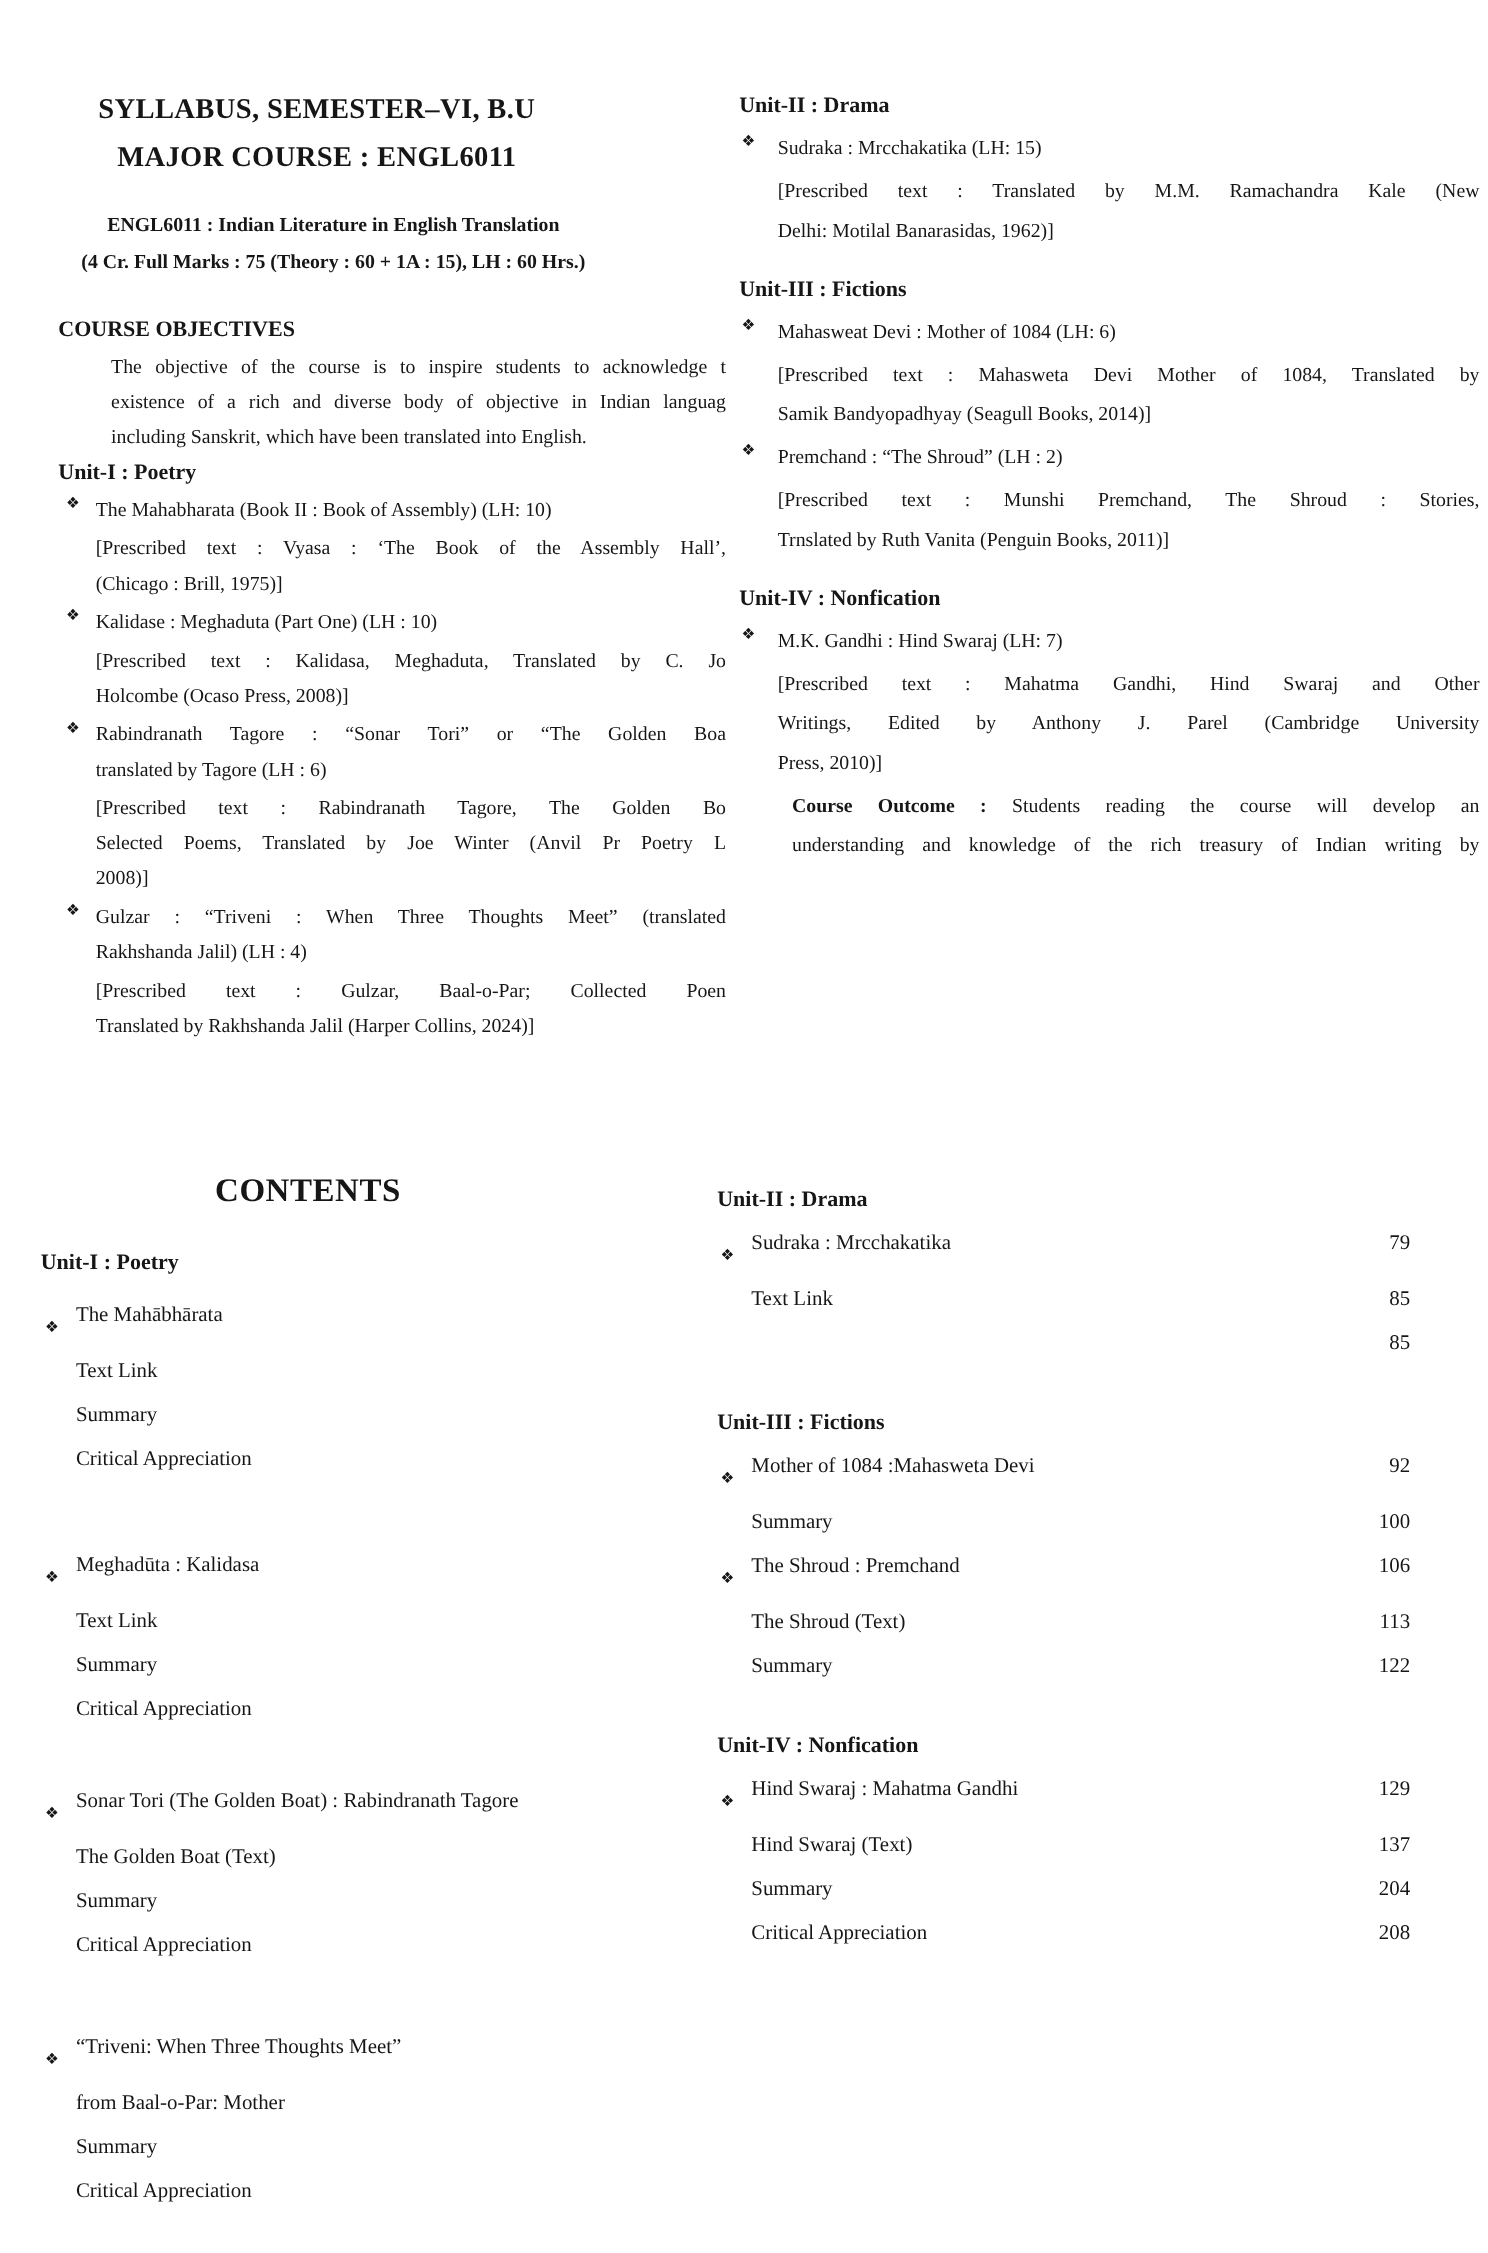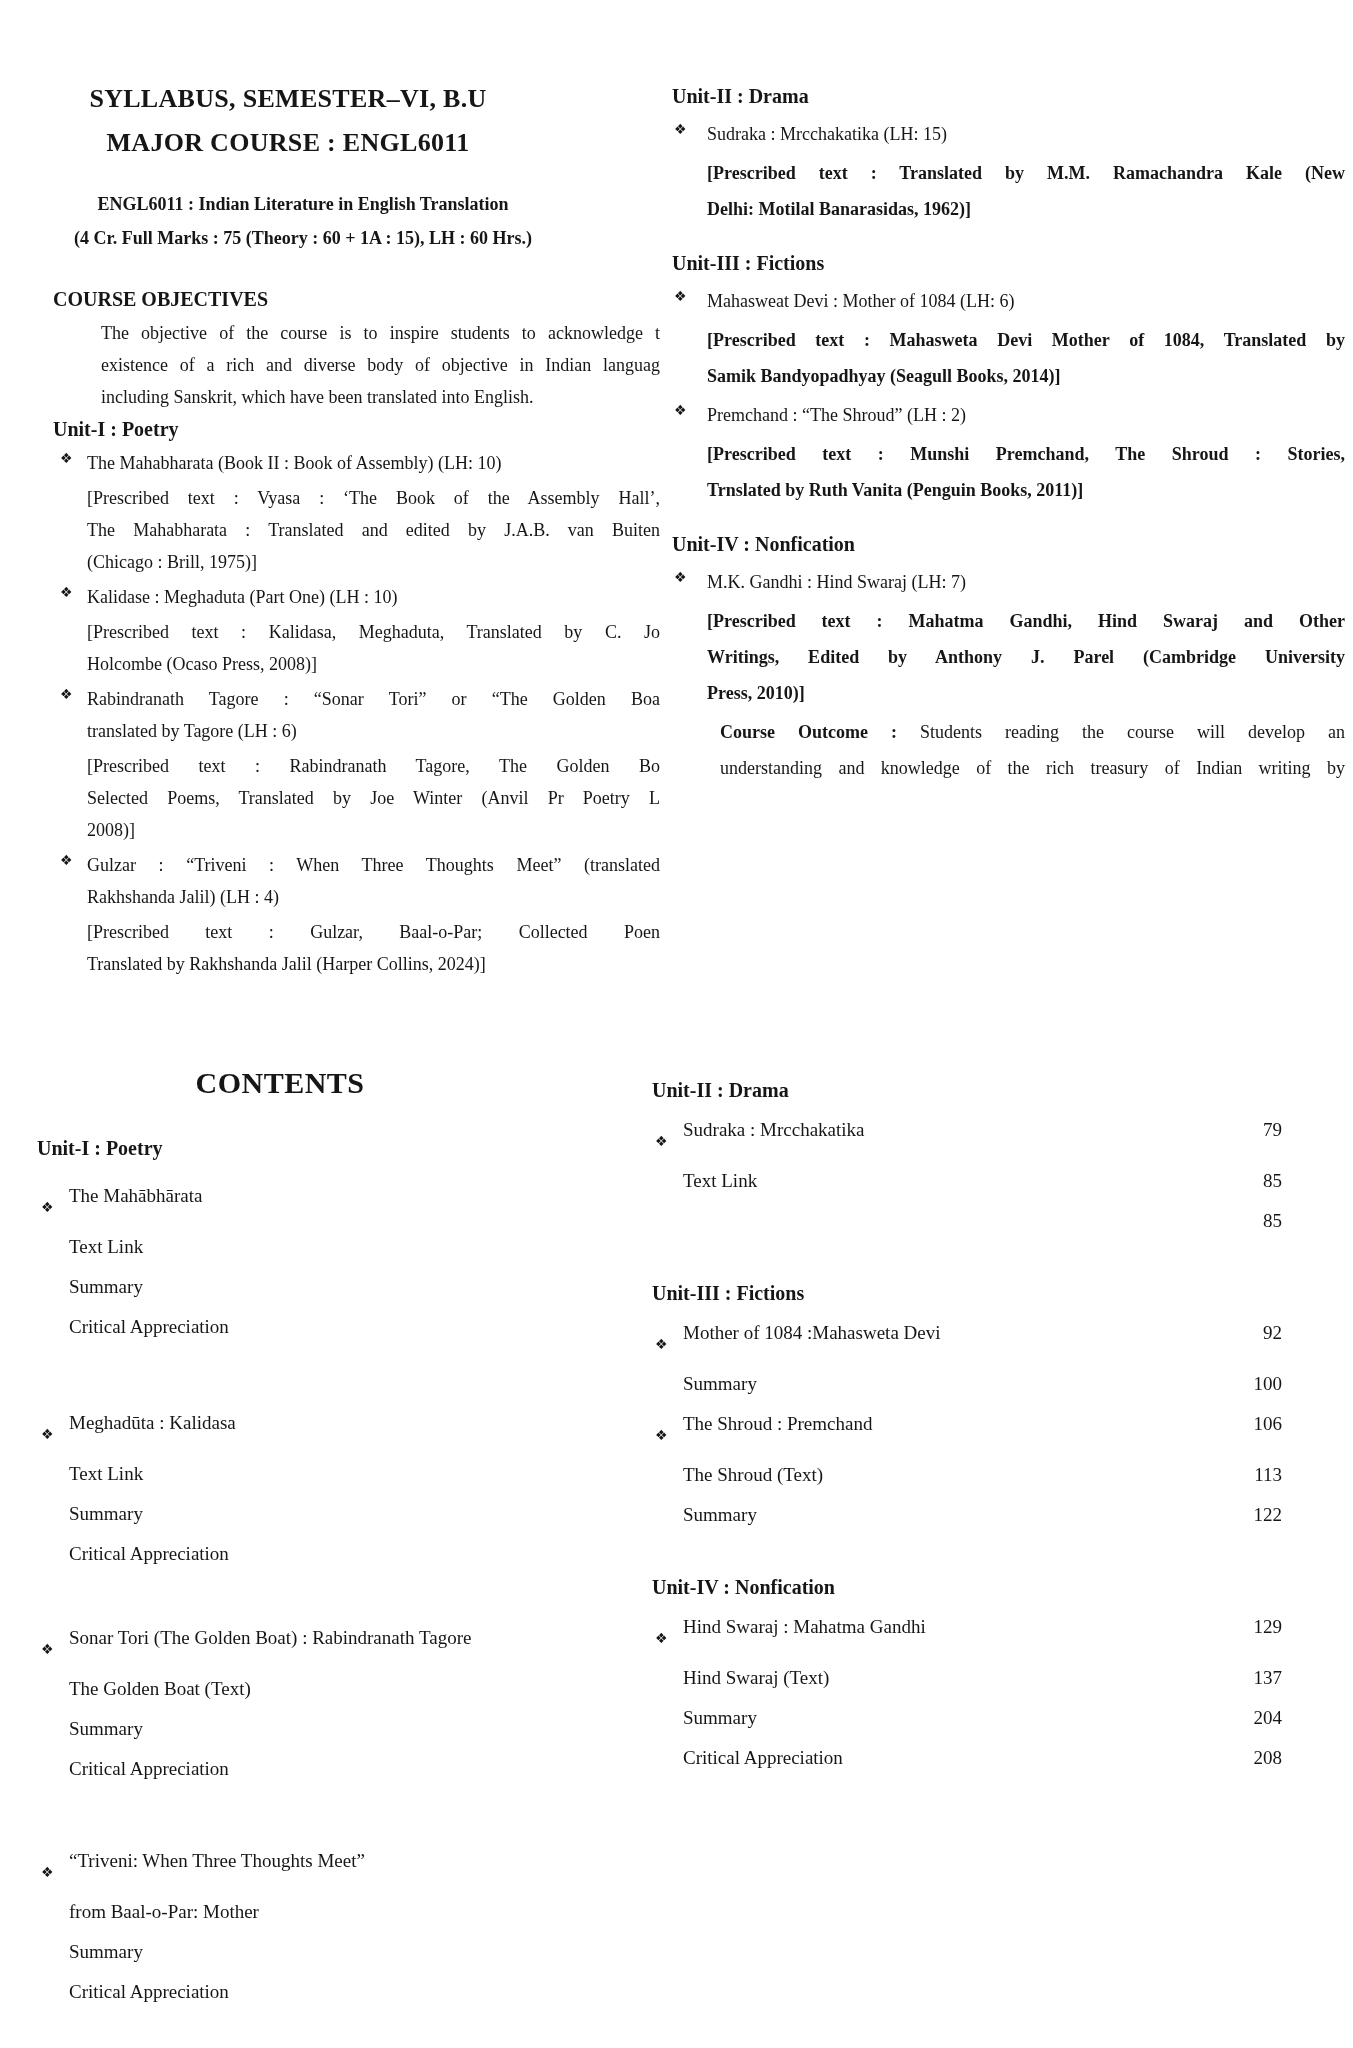--- a/index.html
+++ b/index.html
@@ -22,21 +22,21 @@
   .b-heading{font-weight:bold;font-size:20px;}
   .syl .gap-before{margin-top:18px;}
 
   .b-bullet{display:flex;align-items:flex-start;margin-top:2px;}
   .marker{font-family:"DejaVu Sans",sans-serif;color:#161616;}
   #syl-left .marker{flex:0 0 27px;margin-left:7px;font-size:14px;padding-top:3px;}
   #syl-right .marker{flex:0 0 33px;margin-left:2px;font-size:14px;padding-top:5px;}
   .btext{flex:1 1 auto;}
 
   .b-ref{margin:3px 0 3px 34px;}
-  #syl-right .b-ref{margin-left:35px;font-weight:bold;}
+  #syl-right .b-ref{margin-left:35px;}
   .b-para{margin-top:2px;margin-left:48px;}
   .line.j{text-align:justify;text-align-last:justify;}
   .lead{font-weight:bold;}
 
   
   #con-title{position:absolute;left:30px;top:1060px;width:500px;text-align:center;
              font-size:30px;font-weight:bold;line-height:46px;letter-spacing:.5px;}
   #con-left{position:absolute;left:37px;top:1128px;width:615px;}
   #con-right{position:absolute;left:652px;top:1070px;width:630px;}
 
@@ -76,21 +76,20 @@
         </div>
         <div class="blk b-heading">Unit-I : Poetry</div>
         <div class="blk b-bullet">
           <span class="marker">❖</span>
           <div class="btext">
             <div class="line">The Mahabharata (Book II : Book of Assembly) (LH: 10)</div>
           </div>
         </div>
         <div class="blk b-ref">
           <div class="line j">[Prescribed text : Vyasa : ‘The Book of the Assembly Hall’,</div>
-          <div class="line j">The Mahabharata : Translated and edited by J.A.B. van Buiten</div>
           <div class="line">(Chicago : Brill, 1975)]</div>
         </div>
         <div class="blk b-bullet">
           <span class="marker">❖</span>
           <div class="btext">
             <div class="line">Kalidase : Meghaduta (Part One) (LH : 10)</div>
           </div>
         </div>
         <div class="blk b-ref">
           <div class="line j">[Prescribed text : Kalidasa, Meghaduta, Translated by C. Jo</div>

